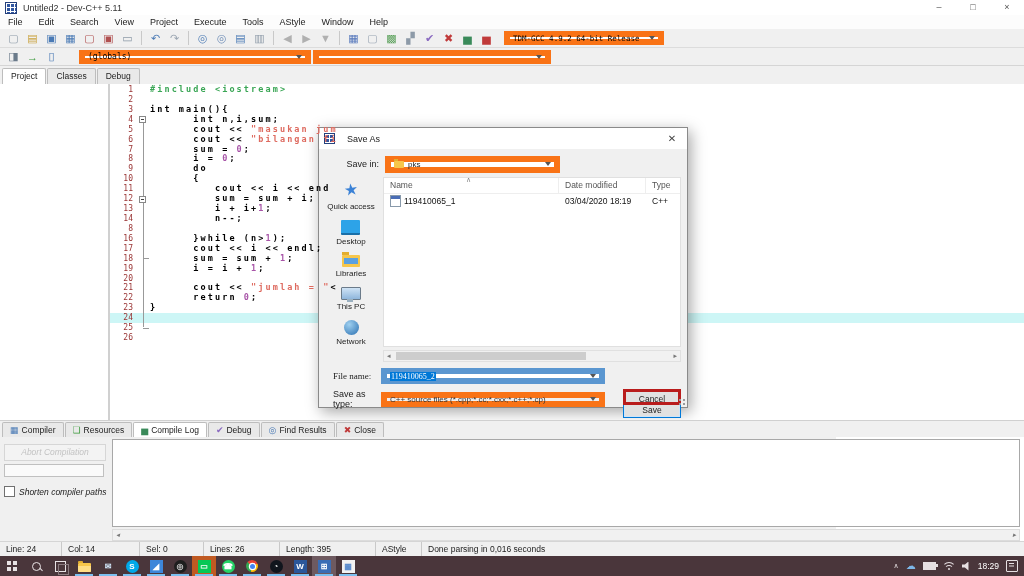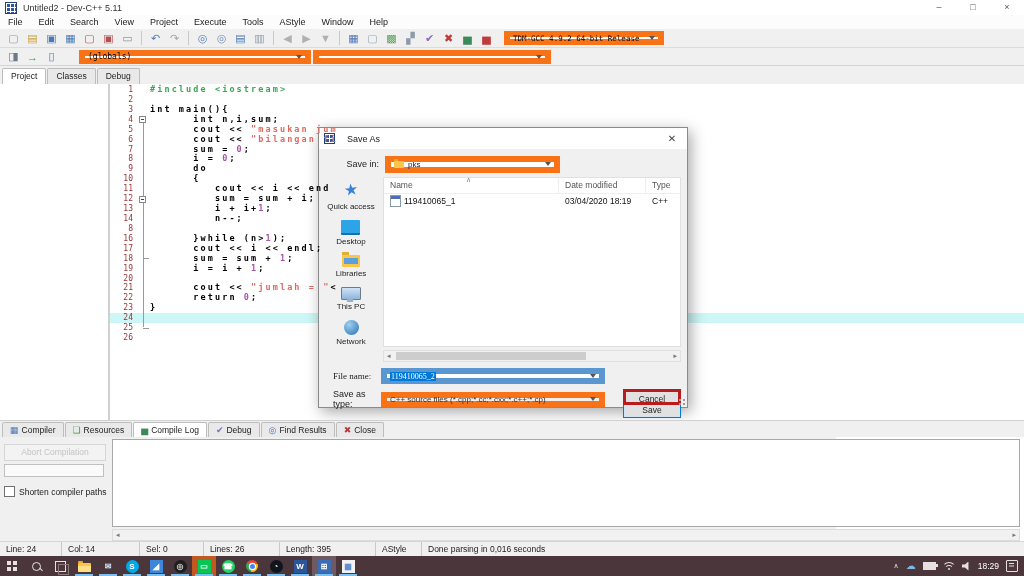--- a/index.html
+++ b/index.html
@@ -47,21 +47,21 @@
   .t-k{font-weight:800;color:#000;}
   .t-s{color:#de6a5f;}
   .t-n{color:#a855a8;}
   .t-c{color:#3aa655;}
   #hline{position:absolute;left:0;right:0;height:9.923px;background:#cdf6f6;z-index:0;}
   
   #bottomtabs{left:0;top:420px;width:1024px;height:17px;background:#f0f0f0;border-top:1px solid #d0d0d0;display:flex;align-items:flex-end;padding-left:2px;box-sizing:border-box;}
   .btab{display:flex;align-items:center;gap:3px;font-size:8.5px;color:#222;background:#e9e9e9;border:1px solid #bdbdbd;border-bottom:none;padding:2px 7px;margin-right:1px;border-radius:2px 2px 0 0;}
   .btab.active{background:#fff;}
   .btab .ic{font-size:9px;line-height:9px;}
-  #bottompanel{left:0;top:437px;width:836px;height:104px;background:#f0f0f0;}
+  #bottompanel{left:0;top:437px;width:836px;height:104px;background:#f0f0f0;font-style:italic;}
   #abortBtn{position:absolute;left:4px;top:7px;width:100px;height:15px;background:#f3f3f3;border:1px solid #d6d6d6;color:#c3c3c3;font-size:8.5px;text-align:center;line-height:15px;}
   #progress{position:absolute;left:4px;top:27px;width:100px;height:13px;background:#fafafa;border:1px solid #c0c0c0;box-sizing:border-box;}
   #shorten{position:absolute;left:4px;top:49px;display:flex;align-items:center;gap:4px;font-size:8.5px;color:#222;}
   #shorten .cb{width:9px;height:9px;background:#fff;border:1px solid #707070;}
   #logarea{position:absolute;left:112px;top:2px;width:908px;height:88px;background:#fff;border:1px solid #a8a8a8;box-sizing:border-box;}
   #loghscroll{position:absolute;left:112px;top:92px;width:908px;height:12px;background:#f1f1f1;border:1px solid #dcdcdc;box-sizing:border-box;display:flex;justify-content:space-between;align-items:center;}
   .scrarr{font-size:7px;color:#777;padding:0 3px;}
   
   #statusbar{left:0;top:541px;width:1024px;height:15px;background:#f0f0f0;border-top:1px solid #d5d5d5;display:flex;font-size:8.5px;color:#222;box-sizing:border-box;}
   .sseg{border-right:1px solid #c9c9c9;padding:1px 6px 0 6px;line-height:13px;white-space:nowrap;box-sizing:border-box;overflow:hidden;}

